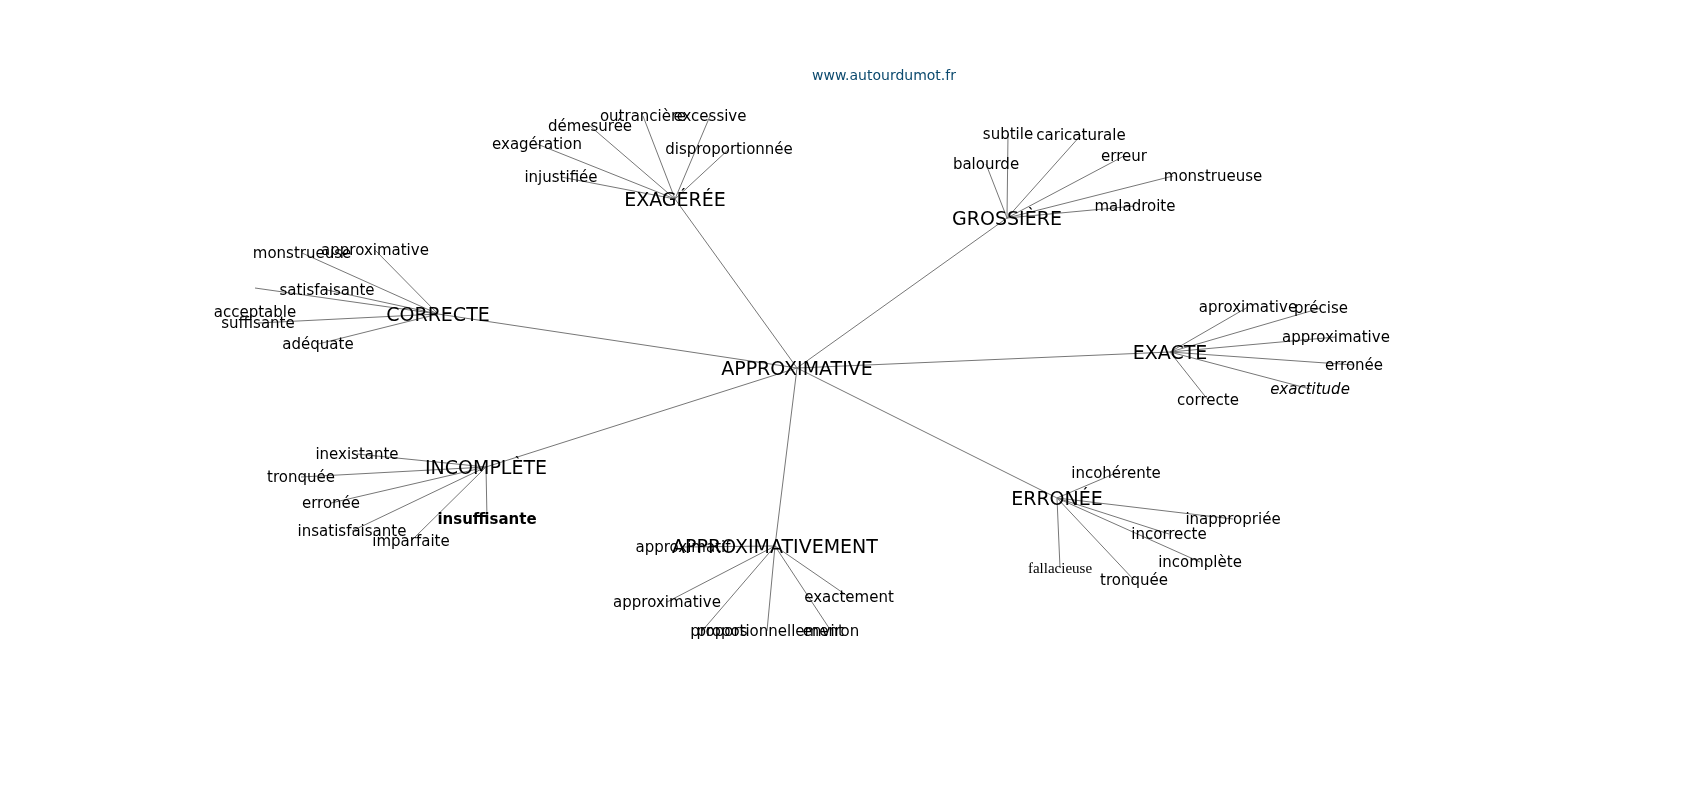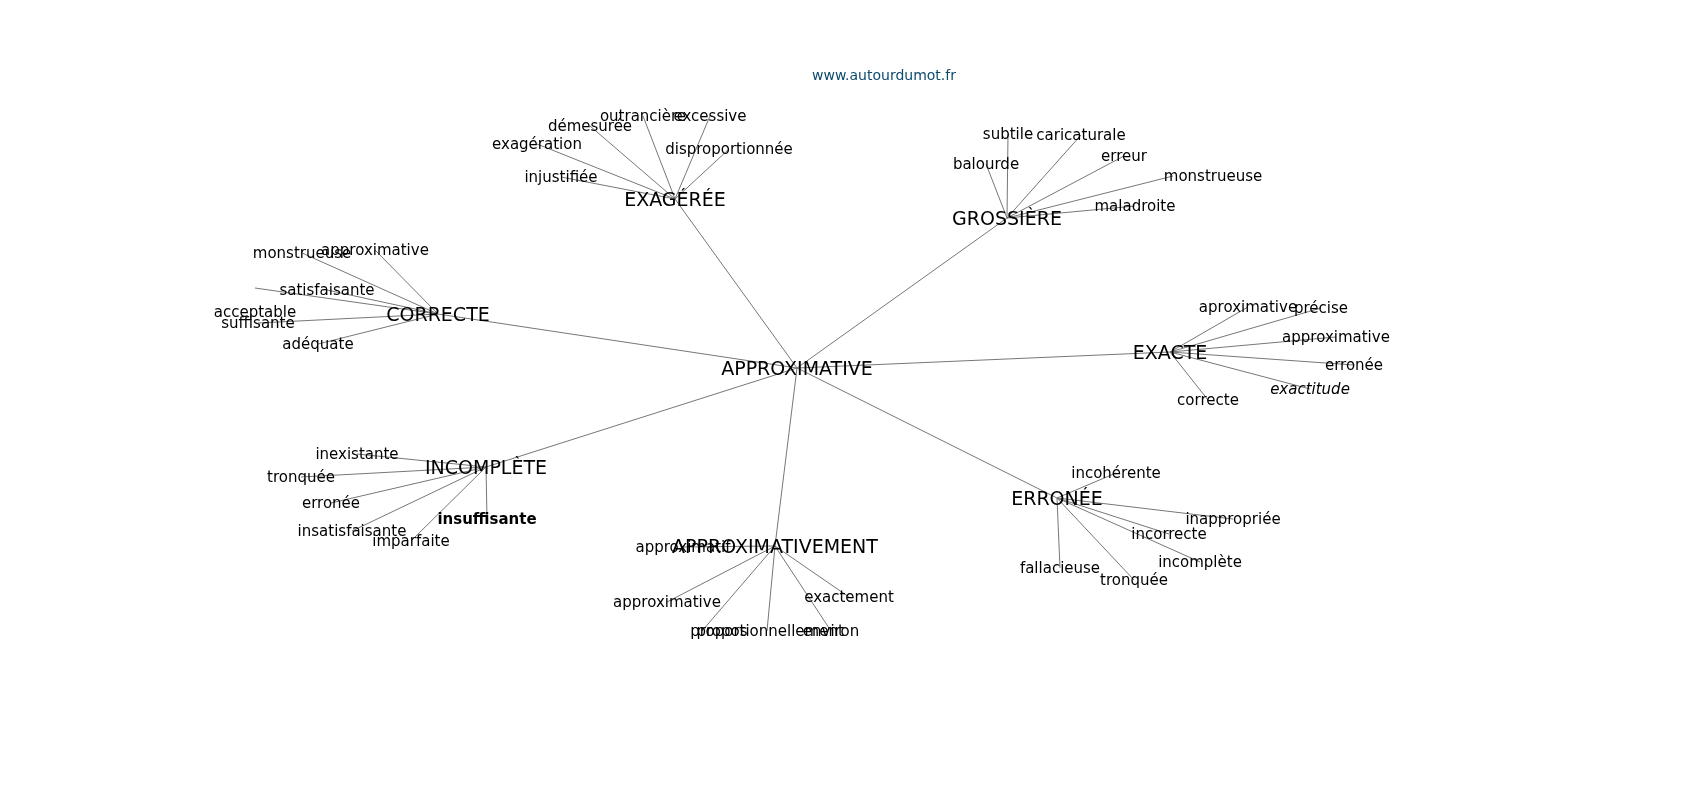--- a/index.html
+++ b/index.html
@@ -139,21 +139,21 @@
       <div class="node-label node-leaf" style="left: 357px; top: 454px;">inexistante</div>
       <div class="node-label node-leaf" style="left: 301px; top: 477px;">tronquée</div>
       <div class="node-label node-leaf" style="left: 331px; top: 503px;">erronée</div>
       <div class="node-label node-leaf" style="left: 487px; top: 519px; font-weight: bold;">insuffisante</div>
       <div class="node-label node-leaf" style="left: 352px; top: 531px;">insatisfaisante</div>
       <div class="node-label node-leaf" style="left: 411px; top: 541px;">imparfaite</div>
       <div class="node-label node-leaf" style="left: 1116px; top: 473px;">incohérente</div>
       <div class="node-label node-leaf" style="left: 1233px; top: 519px;">inappropriée</div>
       <div class="node-label node-leaf" style="left: 1169px; top: 534px;">incorrecte</div>
       <div class="node-label node-leaf" style="left: 1200px; top: 562px;">incomplète</div>
-      <div class="node-label node-leaf" style="left: 1060px; top: 568px;">fallacieuse</div>
+      <div class="node-label node-leaf" style="left: 1060px; top: 568px; font-family: Liberation Serif, serif;">fallacieuse</div>
       <div class="node-label node-leaf" style="left: 1134px; top: 580px;">tronquée</div>
       <div class="node-label node-leaf" style="left: 683px; top: 547px;">approximatif</div>
       <div class="node-label node-leaf" style="left: 667px; top: 602px;">approximative</div>
       <div class="node-label node-leaf" style="left: 849px; top: 597px;">exactement</div>
       <div class="node-label node-leaf" style="left: 767px; top: 631px;">proportionnellement</div>
       <div class="node-label node-leaf" style="left: 722px; top: 631px;">propos</div>
       <div class="node-label node-leaf" style="left: 831px; top: 631px;">environ</div>
     </div>
   <div class="watermark" style="left: 884px; top: 75px;">www.autourdumot.fr</div>
 </div>

